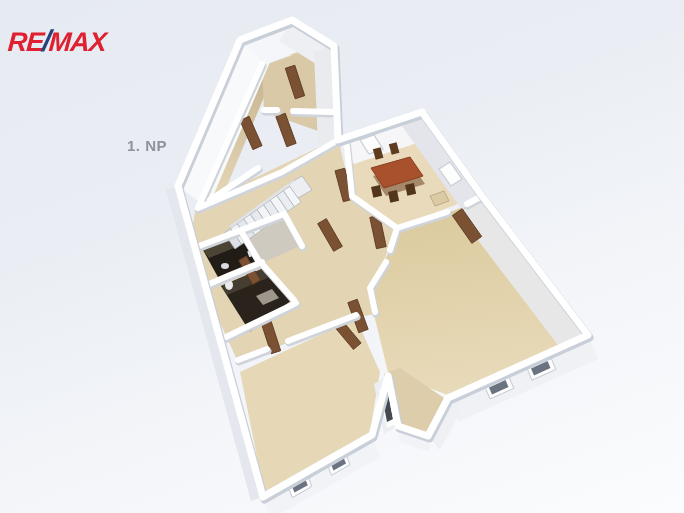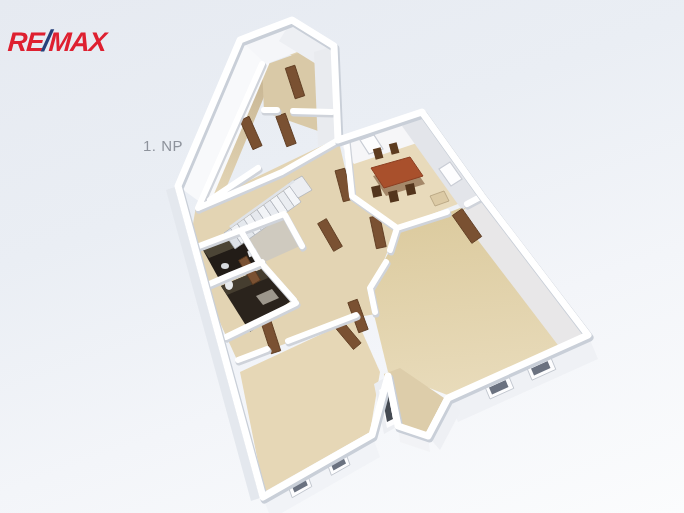--- a/index.html
+++ b/index.html
@@ -14,21 +14,21 @@
   .logo{
     position:absolute;left:8px;top:26px;
     font-style:italic;font-weight:900;font-size:27px;line-height:1;
     letter-spacing:-1px;white-space:nowrap;
     transform:skewX(-4deg);
   }
   .logo .re,.logo .max{color:#de2030;}
   .logo .slash{color:#26407a;font-size:30px;margin:0 -1px;font-weight:900;}
   .floor-label{
     position:absolute;left:127px;top:137px;
-    font-weight:400;font-size:15px;color:#8e939c;letter-spacing:0.5px;margin-left:16px;
+    font-weight:700;font-size:15px;color:#8e939c;letter-spacing:0.5px;
   }
 </style>
 </head>
 <body>
 
 <div class="stage">
 
   <svg class="plan-svg" width="684" height="513" viewBox="0 0 684 513">
     <defs>
       <linearGradient id="wingFloor" x1="240" y1="50" x2="214" y2="205" gradientUnits="userSpaceOnUse">

